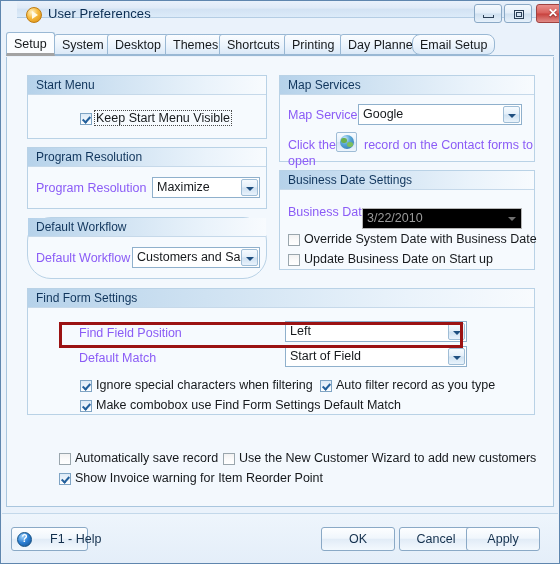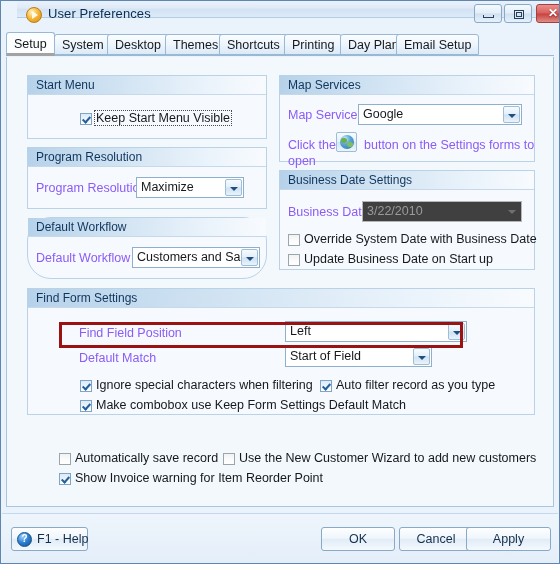--- a/index.html
+++ b/index.html
@@ -239,22 +239,23 @@
   }
   .combo.flat .carrow {
     background: none;
     border: none;
   }
   .combo.flat .carrow::after {
     border-top-color: #707070;
     left: 5px;
   }
   .combo.disabled {
-    background: #404040;
+    background: #000000;
     border-color: #b6b6b6;
+    margin-top: 7px;
   }
   .combo.disabled .cval { color: #9a9a9a; }
 
   
   .cbrow {
     position: absolute;
     white-space: nowrap;
     cursor: default;
   }
   .cbox {
@@ -358,21 +359,21 @@
     color: #14304d;
     line-height: 22px;
     text-align: center;
     cursor: default;
     white-space: nowrap;
   }
   .btn-help {
     left: 9px; top: 13px;
     width: 77px;
     text-align: left;
-    padding-left: 25px;
+    padding-left: 38px;
   }
   .help-icon {
     position: absolute;
     left: 5px; top: 4px;
     width: 15px; height: 15px;
     border-radius: 50%;
     background: radial-gradient(circle at 34% 28%, #9fd2fb 0%, #2b7fd4 48%, #17528f 100%);
     border: 1px solid #135084;
     box-sizing: border-box;
   }
@@ -382,21 +383,21 @@
     left: 0; top: -1px;
     width: 13px;
     text-align: center;
     font-size: 10px;
     font-weight: bold;
     color: #ffffff;
     line-height: 14px;
   }
   .btn-ok     { right: 163px; top: 13px; width: 74px; }
   .btn-cancel { right: 85px;  top: 13px; width: 74px; }
-  .btn-apply  { right: 7px;   top: 13px; width: 85px; }
+  .btn-apply  { right: 18px;   top: 13px; width: 74px; }
 </style>
 </head>
 <body>
 
 <div class="window">
 
   <div class="titlebar">
     <div class="title-icon"></div>
     <div class="title-text">User Preferences</div>
 
@@ -413,21 +414,21 @@
 
   <div class="tabstrip">
     <div class="tab-underline"></div>
     <div class="tab active" style="left:0px;">Setup</div>
     <div class="tab" style="left:48px;">System</div>
     <div class="tab" style="left:101px;">Desktop</div>
     <div class="tab" style="left:159px;">Themes</div>
     <div class="tab" style="left:213px;">Shortcuts</div>
     <div class="tab" style="left:278px;">Printing</div>
     <div class="tab" style="left:334px;">Day Planner</div>
-    <div class="tab" style="left:390px;">Email Setup</div>
+    <div class="tab" style="left:406px;border-radius:8px;">Email Setup</div>
   </div>
 
   <div class="client">
 
     <div class="group" style="left:20px; top:18px; width:240px; height:64px;">
       <div class="group-head">
         <span>Start Menu</span>
       </div>
       <div class="group-body">
         <div class="cbrow focused" style="left:52px; top:16px;">
@@ -435,21 +436,21 @@
         </div>
       </div>
     </div>
 
     <div class="group" style="left:20px; top:90px; width:240px; height:62px;">
       <div class="group-head">
         <span>Program Resolution</span>
       </div>
       <div class="group-body">
         <div class="lbl" style="left:8px; top:15px;">Program Resolution</div>
-        <div class="combo" style="left:108px; top:11px; width:108px;">
+        <div class="combo" style="left:124px; top:11px; width:108px;">
           <span class="cval">Maximize</span>
           <span class="carrow"></span>
         </div>
       </div>
     </div>
 
     <div class="group" style="left:20px; top:160px; width:240px; height:62px;border-radius:24px;">
       <div class="group-head">
         <span>Default Workflow</span>
       </div>
@@ -470,21 +471,21 @@
         <div class="lbl" style="left:8px; top:14px;">Map Service</div>
         <div class="combo" style="left:78px; top:10px; width:164px;">
           <span class="cval">Google</span>
           <span class="carrow"></span>
         </div>
 
         <div class="lbl" style="left:8px; top:44px;">Click the</div>
         <div class="globe-btn" style="left:56px; top:38px;">
           <span class="globe"></span>
         </div>
-        <div class="lbl" style="left:84px; top:44px;">button on the Settings forms to</div>
+        <div class="lbl" style="left:84px; top:44px;">record on the Contact forms to</div>
         <div class="lbl" style="left:8px; top:60px;">open</div>
       </div>
     </div>
 
     <div class="group" style="left:272px; top:113px; width:256px; height:100px;">
       <div class="group-head">
         <span>Business Date Settings</span>
       </div>
       <div class="group-body">
         <div class="lbl" style="left:8px; top:16px;">Business Date</div>
@@ -508,33 +509,33 @@
       </div>
       <div class="group-body">
 
         <div class="lbl" style="left:51px; top:19px;">Find Field Position</div>
         <div class="combo" style="left:257px; top:14px; width:182px;">
           <span class="cval">Left</span>
           <span class="carrow"></span>
         </div>
 
         <div class="lbl" style="left:51px; top:44px;">Default Match</div>
-        <div class="combo" style="left:257px; top:39px; width:147px;">
+        <div class="combo" style="left:257px; top:39px; width:182px;">
           <span class="cval">Start of Field</span>
           <span class="carrow"></span>
         </div>
 
         <div class="cbrow" style="left:52px; top:71px;">
           <span class="cbox on"></span><span class="cbtxt">Ignore special characters when filtering</span>
         </div>
         <div class="cbrow" style="left:264px; top:71px;padding-left:28px;">
           <span class="cbox on"></span><span class="cbtxt">Auto filter record as you type</span>
         </div>
         <div class="cbrow" style="left:52px; top:91px;">
-          <span class="cbox on"></span><span class="cbtxt">Make combobox use Keep Form Settings Default Match</span>
+          <span class="cbox on"></span><span class="cbtxt">Make combobox use Find Form Settings Default Match</span>
         </div>
       </div>
     </div>
 
     <div class="cbrow" style="left:52px; top:394px;">
       <span class="cbox"></span><span class="cbtxt">Automatically save record</span>
     </div>
     <div class="cbrow" style="left:216px; top:394px;">
       <span class="cbox"></span><span class="cbtxt">Use the New Customer Wizard to add new customers</span>
     </div>

